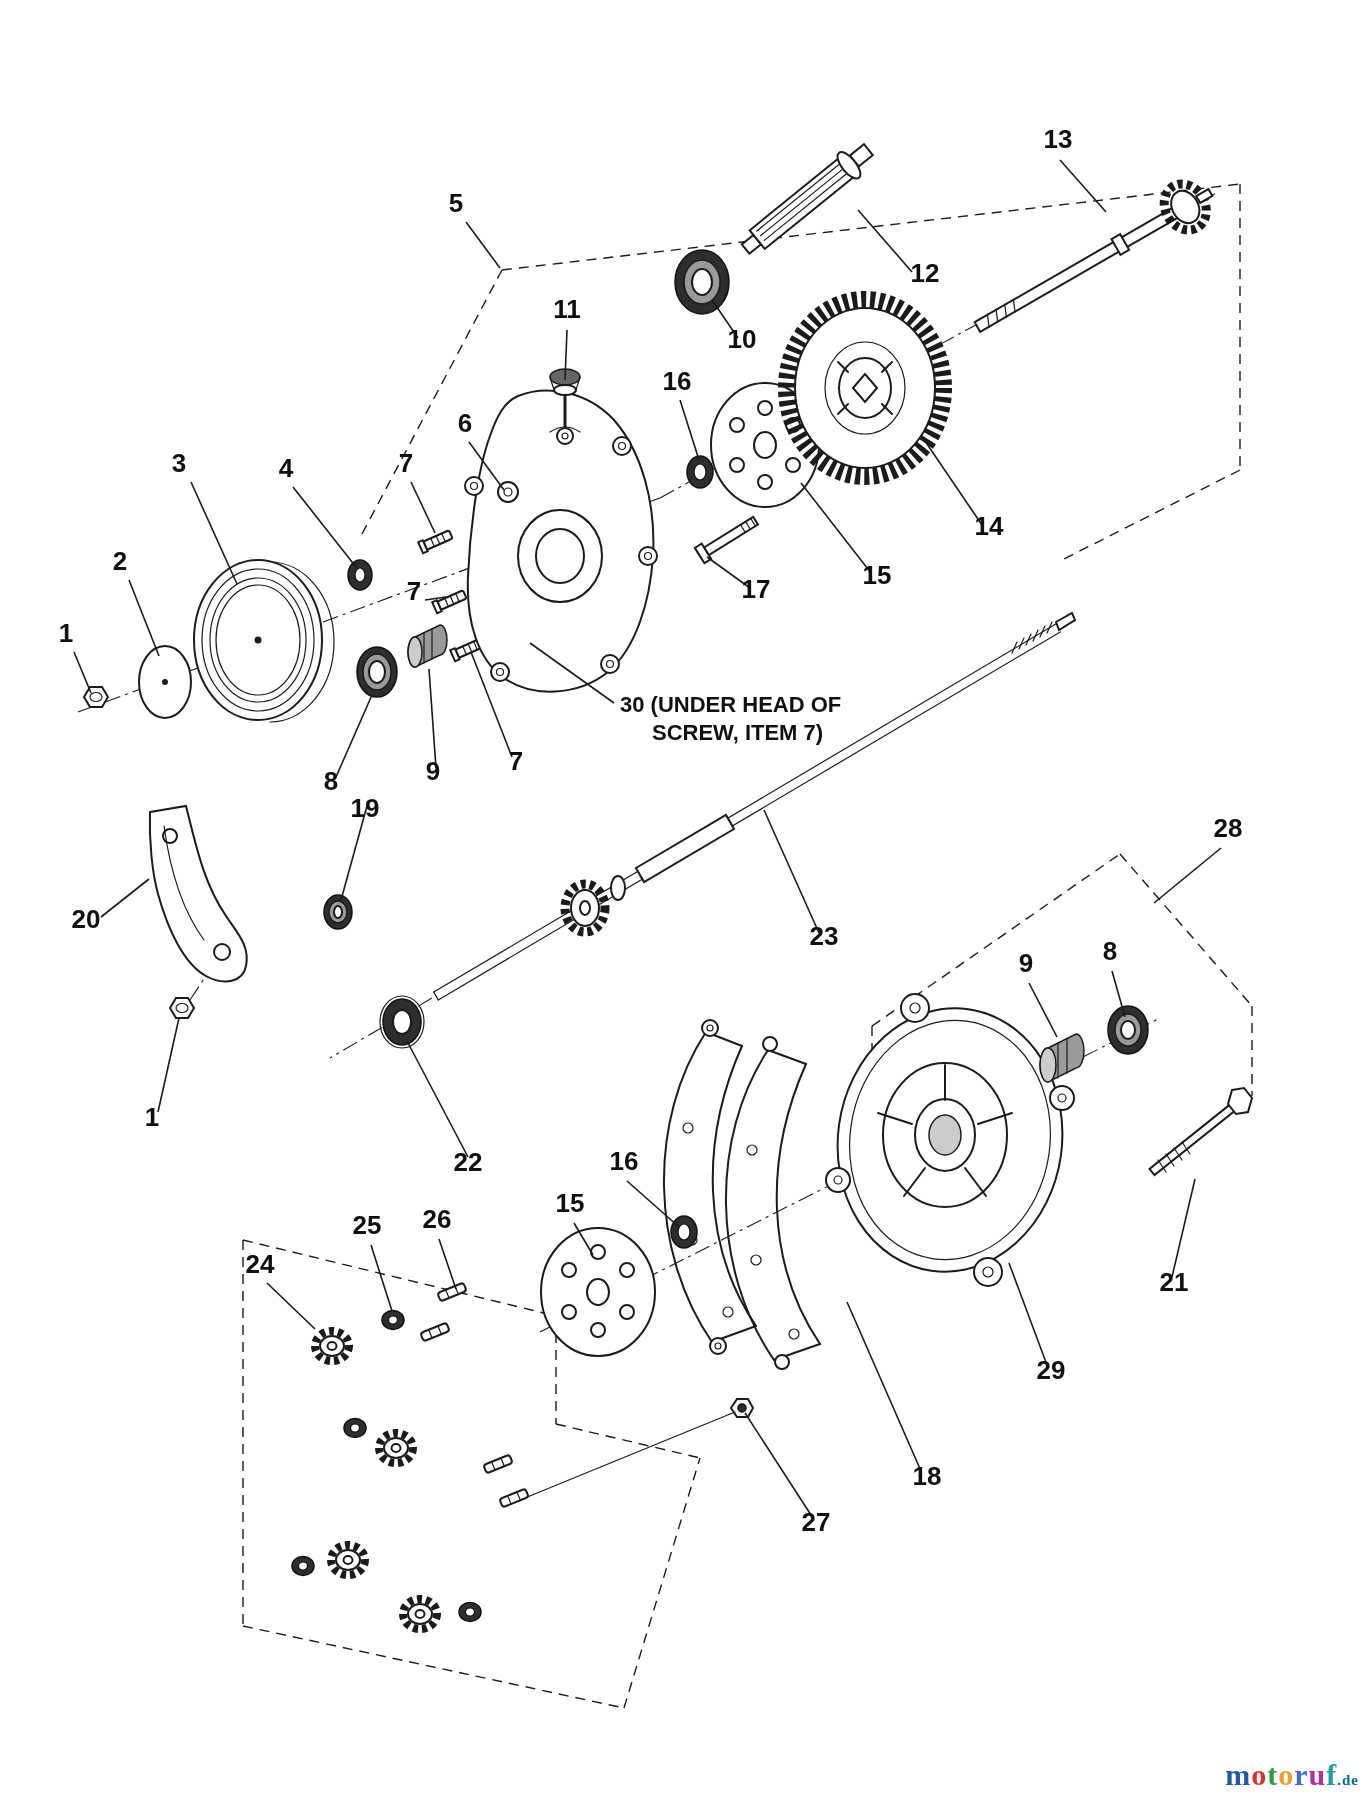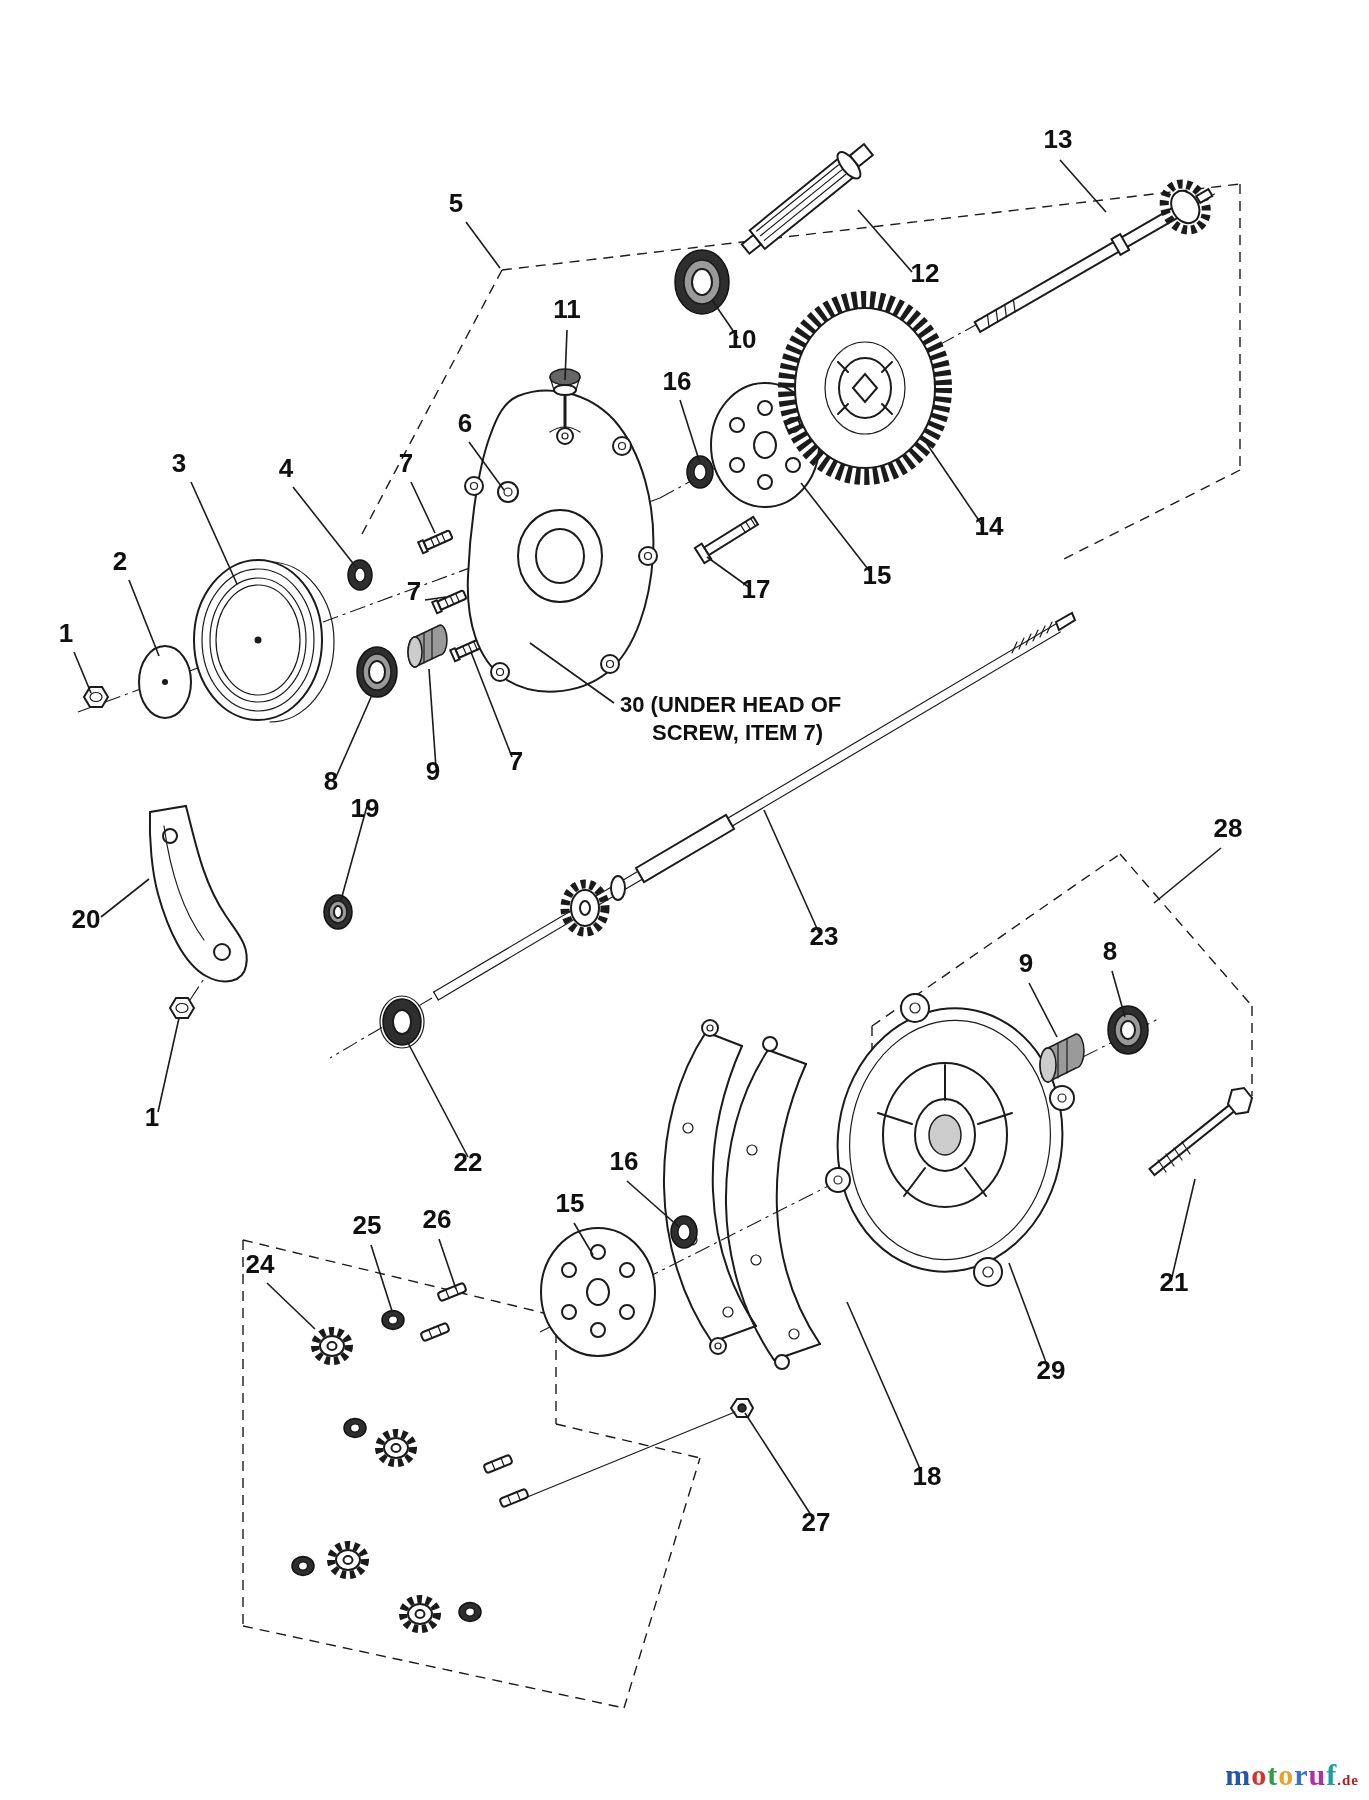--- a/index.html
+++ b/index.html
@@ -494,15 +494,15 @@
     <text class="callout" x="816" y="1531" text-anchor="middle">27</text>
   </g>
 
   <g>
     <text class="note" x="620" y="712">30 (UNDER HEAD OF</text>
     <text class="note" x="652" y="740">SCREW, ITEM 7)</text>
   </g>
 </svg>
 
 <div id="watermark">
-  <span style="color: rgb(36, 87, 168);">m</span><span style="color: rgb(212, 52, 42);">o</span><span style="color: rgb(47, 158, 68);">t</span><span style="color: rgb(232, 161, 44);">o</span><span style="color: rgb(59, 111, 212);">r</span><span style="color: rgb(176, 48, 158);">u</span><span style="color: rgb(31, 158, 158);">f</span><span class="suffix" style="color: #b91c1c;">.de</span>
+  <span style="color: rgb(36, 87, 168);">m</span><span style="color: rgb(212, 52, 42);">o</span><span style="color: rgb(47, 158, 68);">t</span><span style="color: rgb(232, 161, 44);">o</span><span style="color: rgb(59, 111, 212);">r</span><span style="color: rgb(176, 48, 158);">u</span><span style="color: rgb(31, 158, 158);">f</span><span class="suffix" style="color: #0369a1;">.de</span>
 </div>
 </div>
 
 </body></html>

